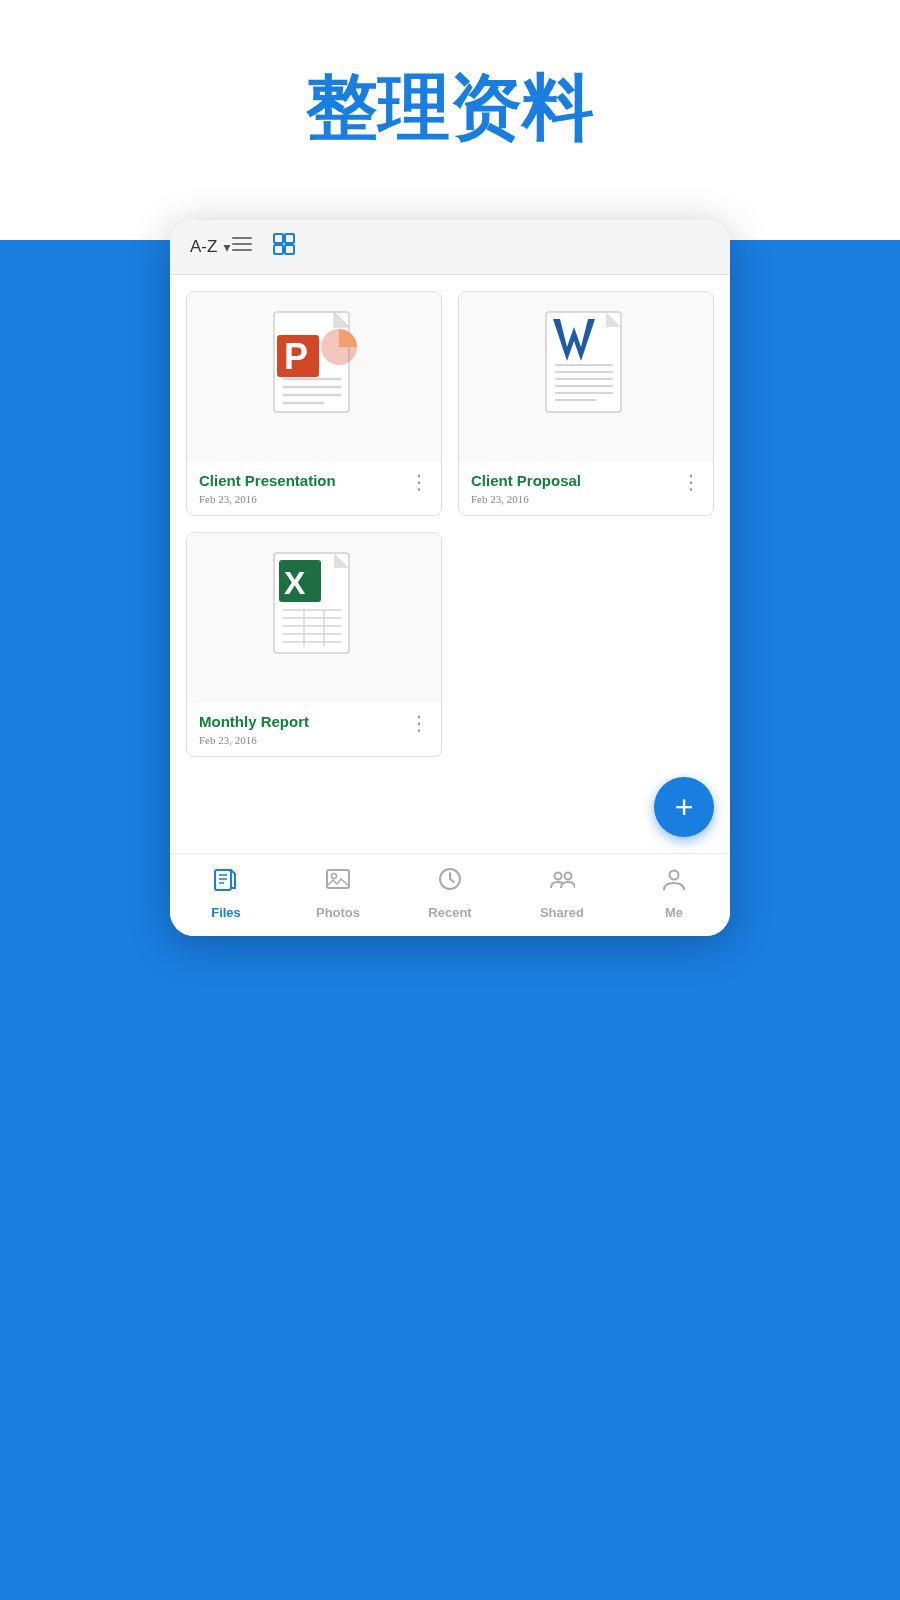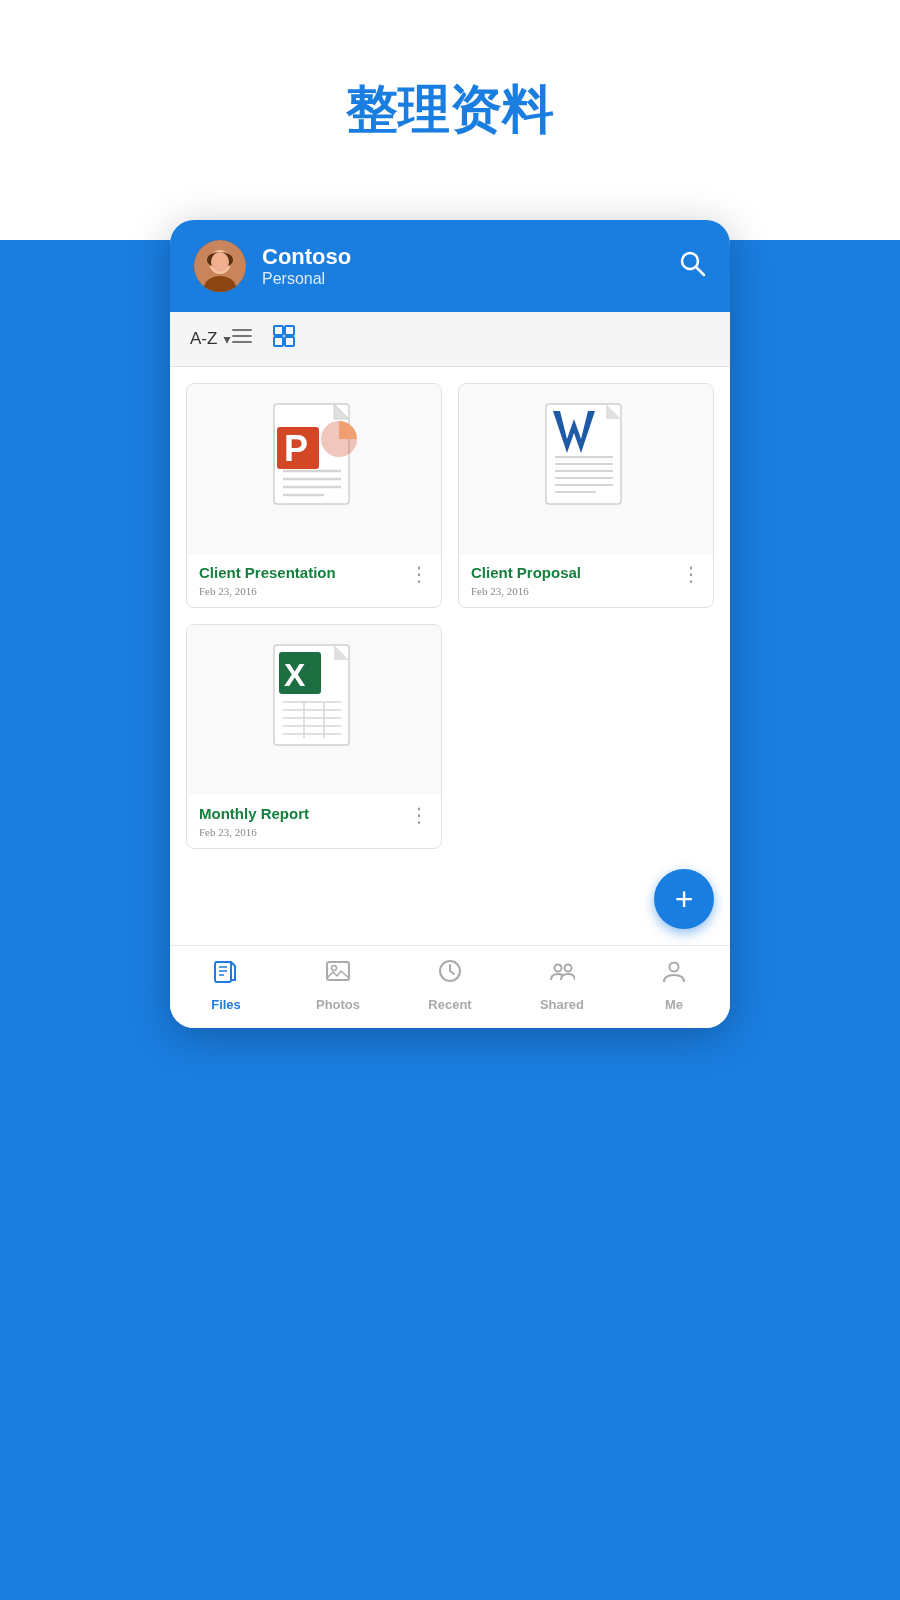--- a/index.html
+++ b/index.html
@@ -19,25 +19,24 @@
       height: 240px;
       background: white;
     }
 
     
     .page-title {
       position: absolute;
       top: 60px;
       left: 0; right: 0;
       text-align: center;
-      font-size: 52px;
+      font-size: 72px;
       font-weight: bold;
       color: #1a7de0;
       z-index: 10;
-      margin-top: 15px;
     }
 
     
     .phone-container {
       position: absolute;
       top: 220px;
       left: 50%;
       transform: translateX(-50%);
       width: 560px;
       background: white;
@@ -270,42 +269,20 @@
   </style>
 </head>
 <body>
 
 <div class="bg-white-top"></div>
 
 <div class="page-title">整理资料</div>
 
 <div class="phone-container">
 
-  <div class="phone-header">
-    <div class="avatar">
-
-      <svg class="avatar-face" viewBox="0 0 52 52" xmlns="http://www.w3.org/2000/svg">
-        <circle cx="26" cy="26" r="26" fill="#c8845a"></circle>
-        <ellipse cx="26" cy="22" rx="11" ry="12" fill="#f5c5a0"></ellipse>
-        <ellipse cx="26" cy="48" rx="16" ry="12" fill="#8B4513"></ellipse>
-        <ellipse cx="26" cy="20" rx="13" ry="8" fill="#5c3010"></ellipse>
-        <ellipse cx="26" cy="22" rx="9" ry="10" fill="#f0b090"></ellipse>
-      </svg>
-    </div>
-    <div class="header-text">
-      <div class="header-name">Contoso</div>
-      <div class="header-sub">Personal</div>
-    </div>
-    <div class="search-icon-btn">
-      <svg width="28" height="28" viewBox="0 0 28 28" fill="none" xmlns="http://www.w3.org/2000/svg">
-        <circle cx="12" cy="12" r="8" stroke="white" stroke-width="2.5" fill="none"></circle>
-        <line x1="18" y1="18" x2="26" y2="26" stroke="white" stroke-width="2.5" stroke-linecap="round"></line>
-      </svg>
-    </div>
-  </div>
 
   <div class="toolbar">
     <div class="sort-btn">
       <span>A-Z</span>
       <span class="sort-chevron">▾</span>
     </div>
     <div class="toolbar-icons">
       <span class="toolbar-icon">
         <svg width="24" height="24" viewBox="0 0 24 24" fill="none" xmlns="http://www.w3.org/2000/svg">
           <line x1="3" y1="6" x2="21" y2="6" stroke="#777" stroke-width="2" stroke-linecap="round"></line>

